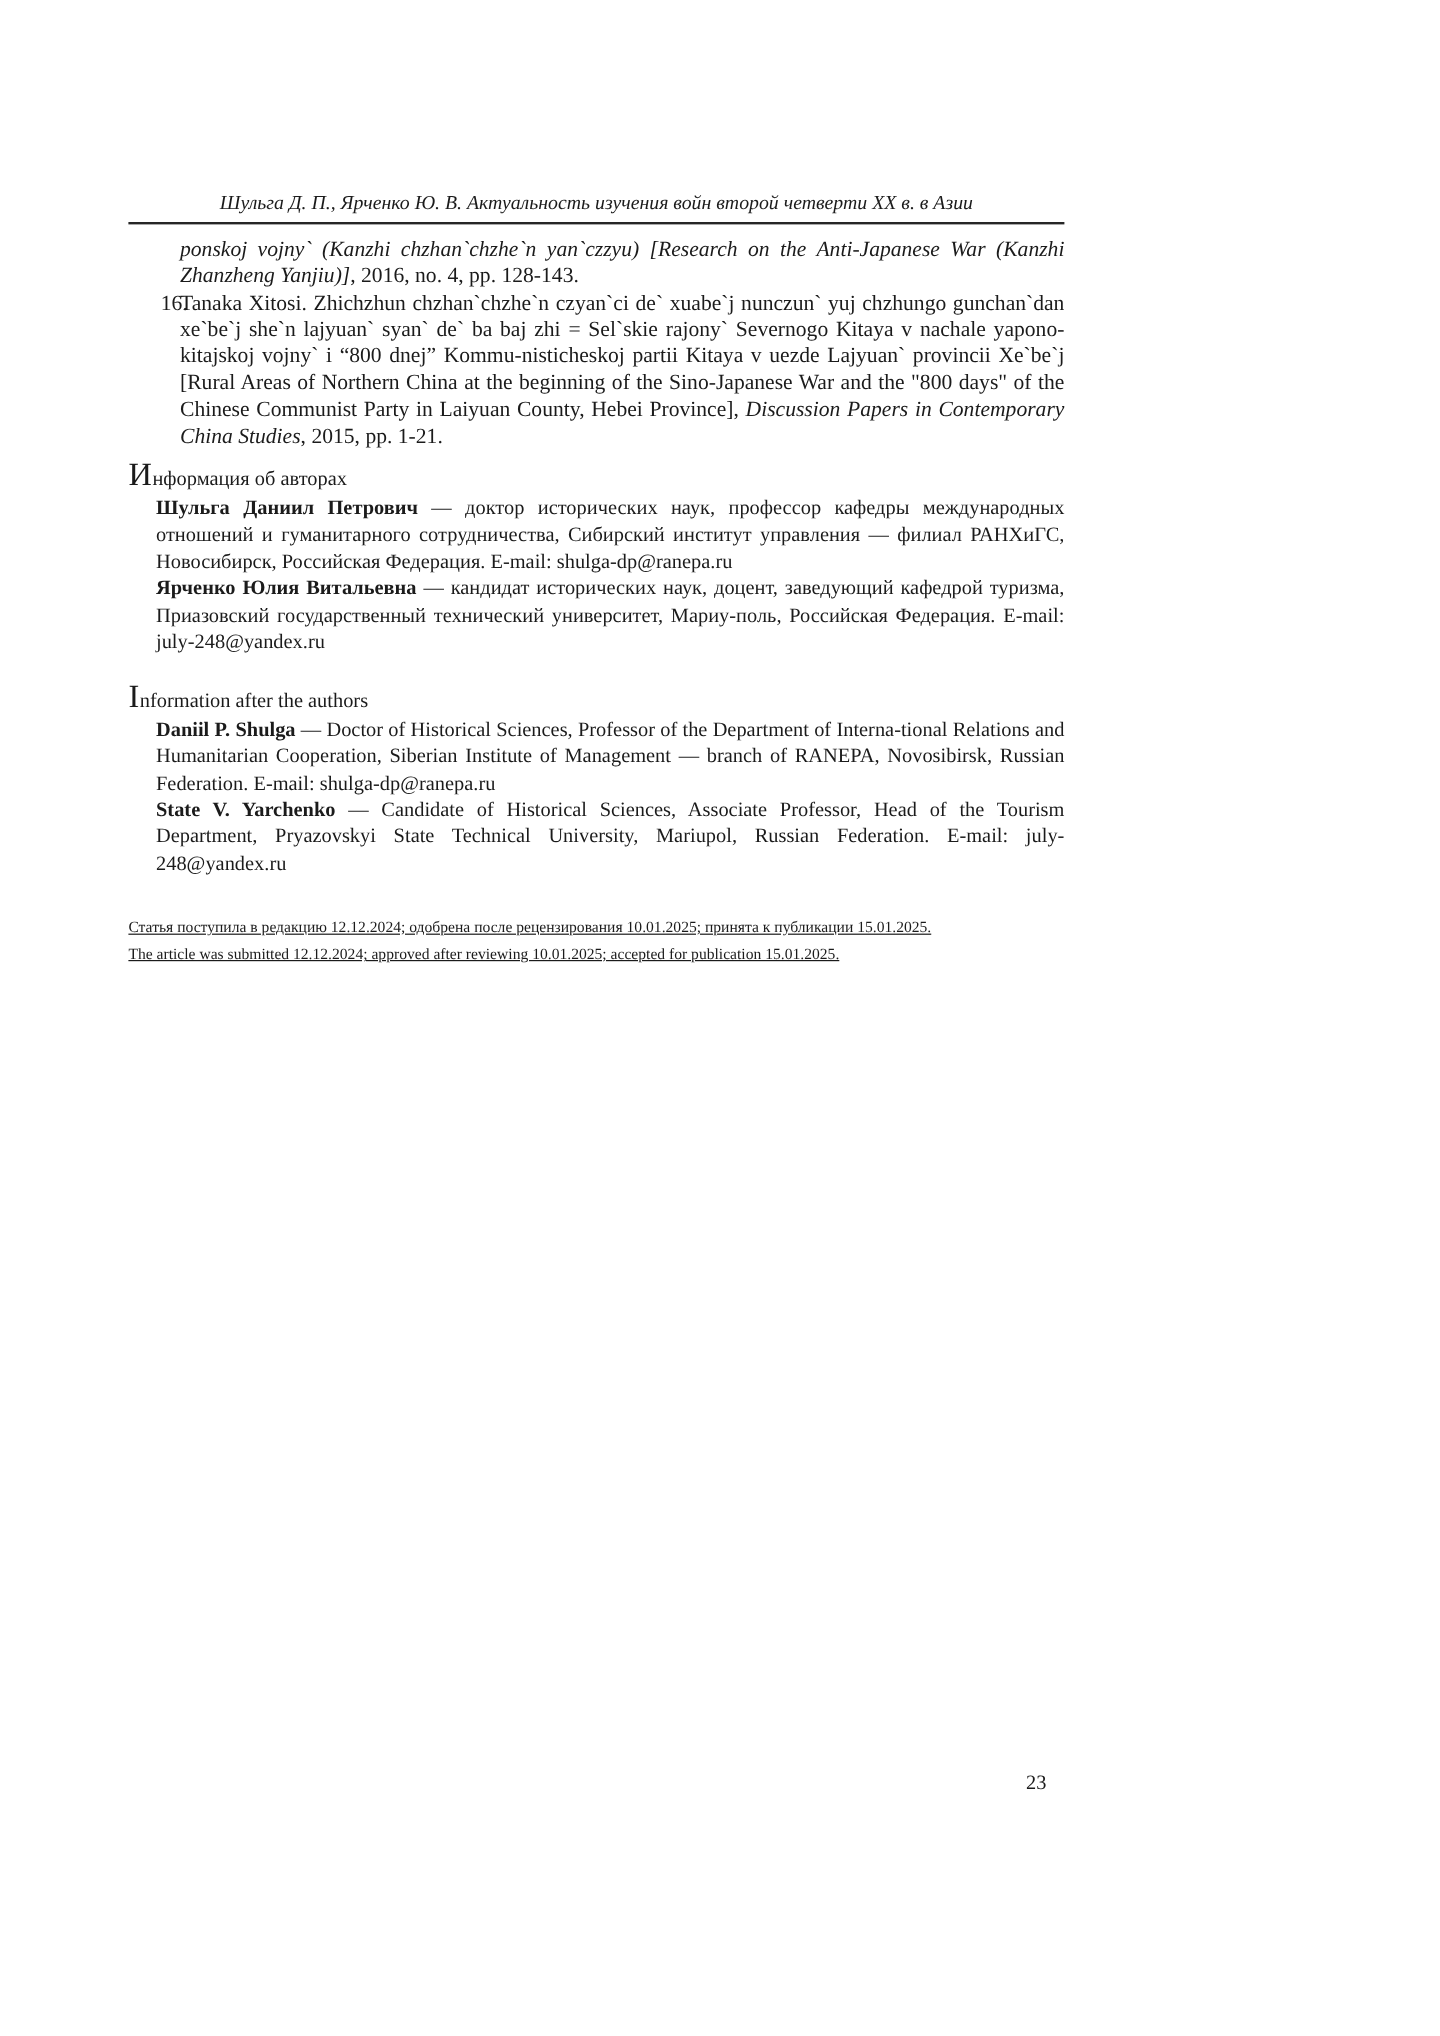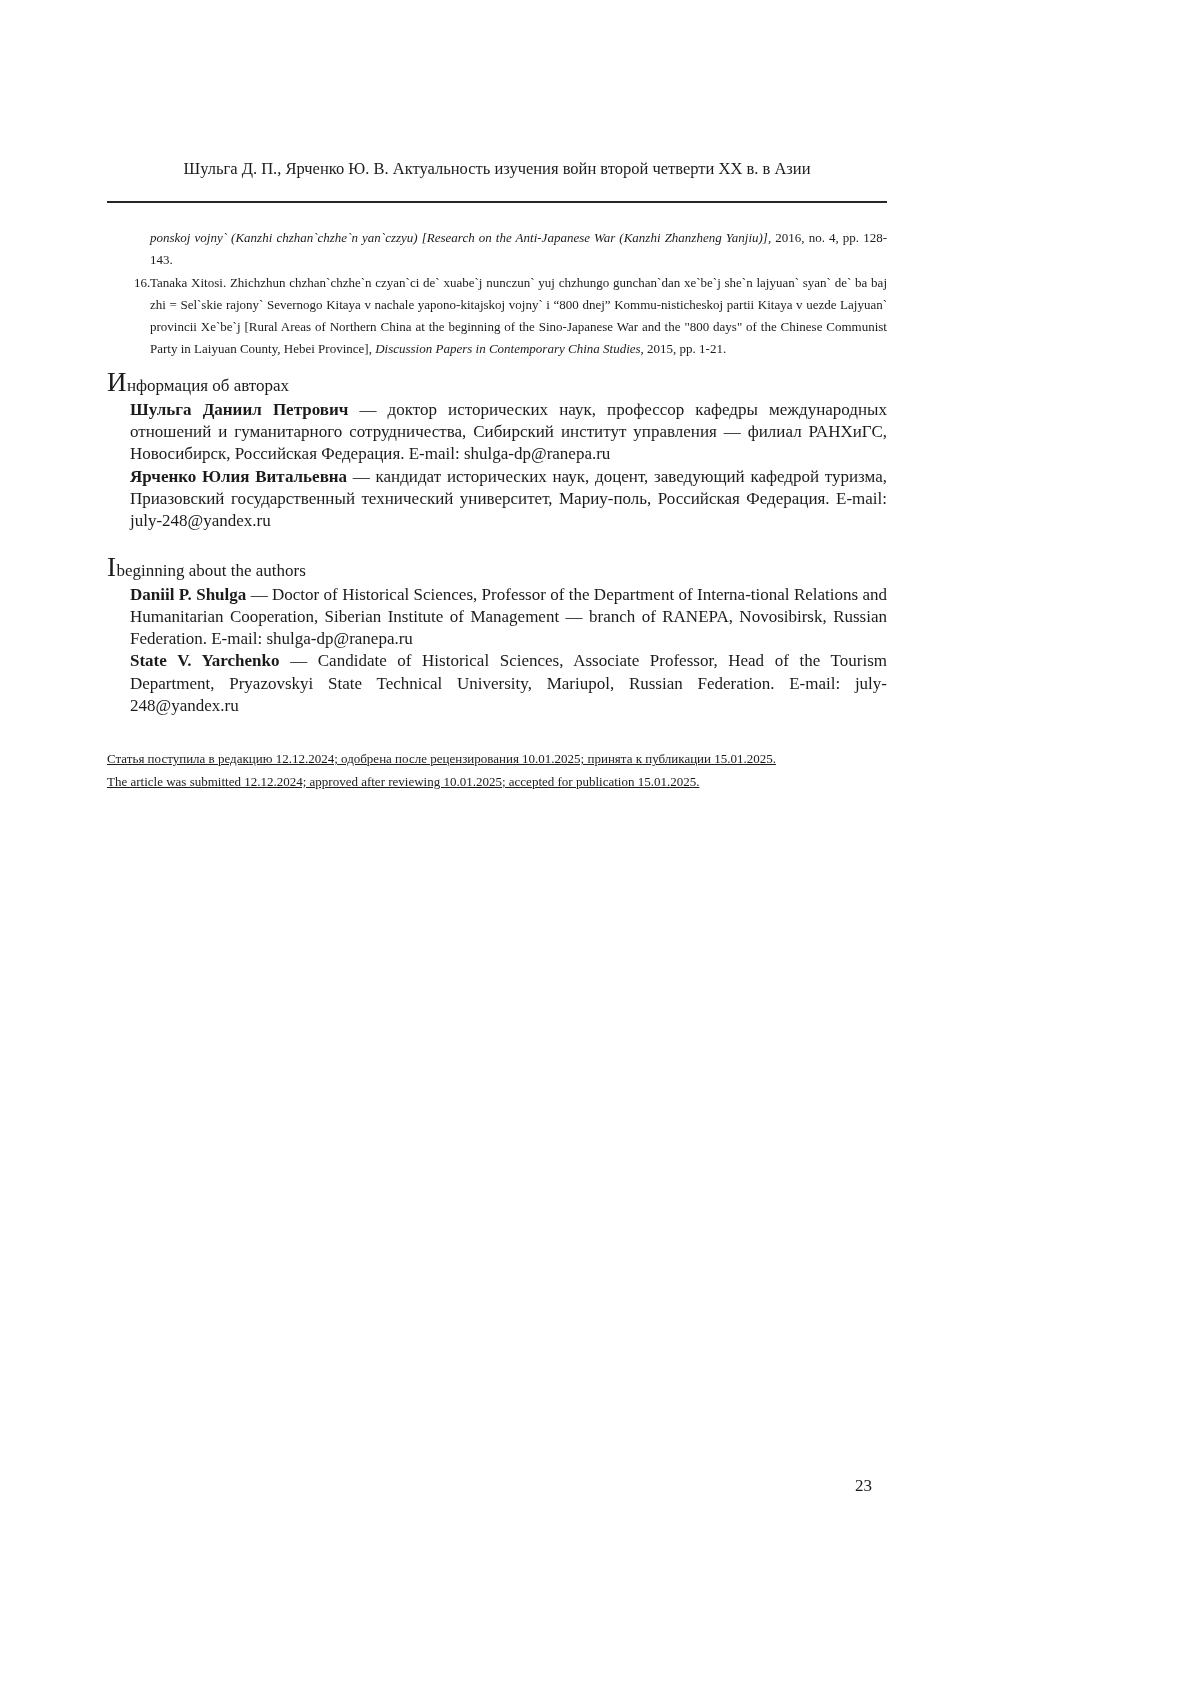--- a/index.html
+++ b/index.html
@@ -19,27 +19,28 @@
   .content {
     position: absolute;
     left: 107px;
     top: 158px;
     width: 780px;
   }
   .running-header {
     text-align: center;
     font-size: 16.5px;
     line-height: 21px;
-    padding-bottom: 22px;
+    padding-bottom: 6px;
     border-bottom: 2.5px solid #262626;
     white-space: nowrap;
+    font-style: italic;
   }
   .refs {
-    margin-top: 24px;
-    font-size: 13px;
+    margin-top: 9px;
+    font-size: 18px;
     line-height: 22.3px;
     text-align: justify;
   }
   .ref-continuation {
     padding-left: 43px;
   }
   .ref-item {
     position: relative;
     padding-left: 43px;
   }
@@ -111,21 +112,21 @@
       <div class="author-par">
         <span class="author-name">Шульга Даниил Петрович</span><span> — доктор исторических наук, профессор кафедры международных отношений и гуманитарного сотрудничества, Сибирский институт управления — филиал РАНХиГС, Новосибирск, Российская Федерация. E-mail: shulga-dp@ranepa.ru</span>
       </div>
       <div class="author-par">
         <span class="author-name">Ярченко Юлия Витальевна</span><span> — кандидат исторических наук, доцент, заведующий кафедрой туризма, Приазовский государственный технический университет, Мариу-поль, Российская Федерация. E-mail: july-248@yandex.ru</span>
       </div>
     </div>
 
     <div class="authors-en">
       <h2 class="section-heading">
-        <span class="initial">I</span><span>beginning about the authors</span>
+        <span class="initial">I</span><span>nformation after the authors</span>
       </h2>
       <div class="author-par">
         <span class="author-name">Daniil P. Shulga</span><span> — Doctor of Historical Sciences, Professor of the Department of Interna-tional Relations and Humanitarian Cooperation, Siberian Institute of Management — branch of RANEPA, Novosibirsk, Russian Federation. E-mail: shulga-dp@ranepa.ru</span>
       </div>
       <div class="author-par">
         <span class="author-name">State V. Yarchenko</span><span> — Candidate of Historical Sciences, Associate Professor, Head of the Tourism Department, Pryazovskyi State Technical University, Mariupol, Russian Federation. E-mail: july-248@yandex.ru</span>
       </div>
     </div>
 
     <div class="dates">

